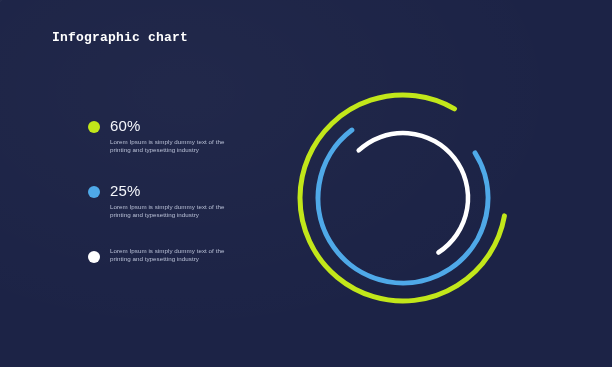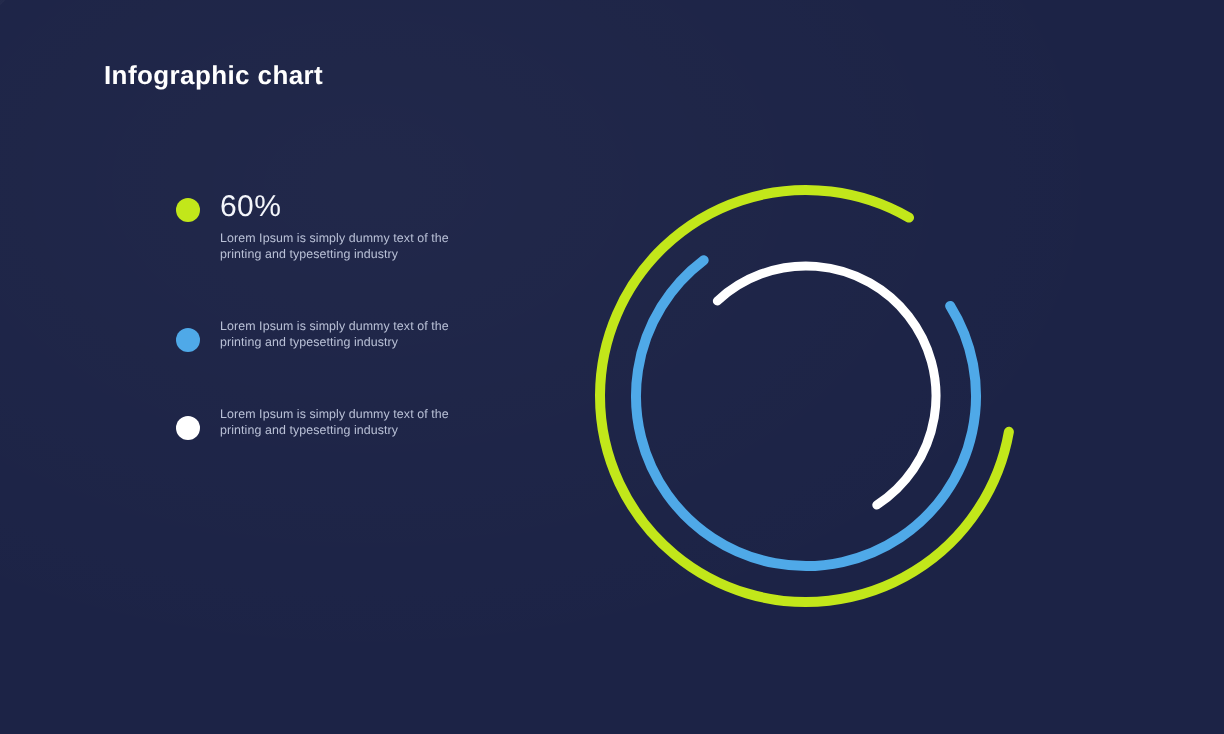--- a/index.html
+++ b/index.html
@@ -33,27 +33,28 @@
   
   .title {
     position: absolute;
     left: 52px;
     top: 30px;
     font-size: 13px;
     font-weight: bold;
     letter-spacing: 0.2px;
     color: #ffffff;
     white-space: nowrap;
+    font-family: Liberation Mono, monospace;
   }
 
   
   .legend {
     position: absolute;
     left: 88px;
-    top: 95px;
+    top: 117px;
     width: 150px;
   }
   .legend-item {
     position: relative;
     margin-bottom: 27px;
   }
   .legend-item:last-child { margin-bottom: 0; }
 
   .legend-dot {
     position: absolute;
@@ -101,20 +102,21 @@
   <div class="legend">
 
     <div class="legend-item">
       <span class="legend-dot" style="background:#c2e71a"></span>
       <div class="legend-head">60%</div>
       <div class="legend-desc">Lorem Ipsum is simply dummy text of the printing and typesetting industry</div>
     </div>
 
     <div class="legend-item">
       <span class="legend-dot" style="background:#4fa9e8"></span>
+      <div class="legend-head">25%</div>
       <div class="legend-desc">Lorem Ipsum is simply dummy text of the printing and typesetting industry</div>
     </div>
 
     <div class="legend-item">
       <span class="legend-dot" style="background:#ffffff"></span>
       <div class="legend-desc">Lorem Ipsum is simply dummy text of the printing and typesetting industry</div>
     </div>
 
   </div>
 

